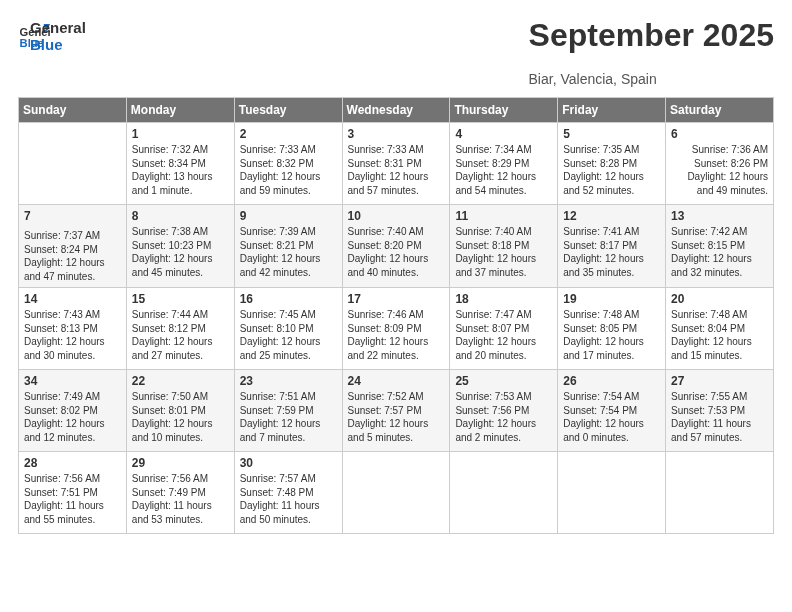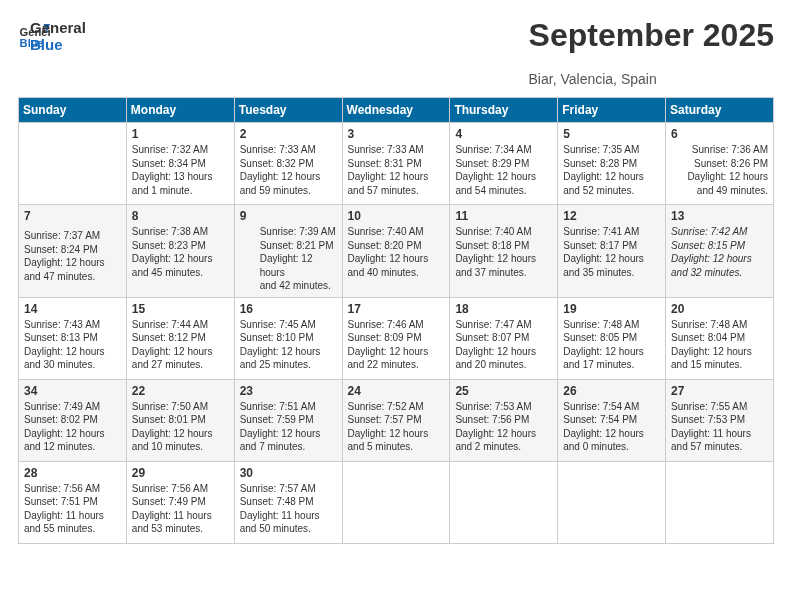--- a/index.html
+++ b/index.html
@@ -44,21 +44,21 @@
       font-size: 14px;
       color: #555;
       margin-top: 18px;
     }
     table {
       width: 100%;
       border-collapse: collapse;
       table-layout: fixed;
     }
     thead tr th {
-      background: #0369a1;
+      background: #737373;
       color: #fff;
       font-size: 12px;
       font-weight: bold;
       padding: 5px 4px;
       text-align: left;
       border: 1px solid #ccc;
     }
     tbody tr td {
       border: 1px solid #ccc;
       vertical-align: top;
@@ -171,27 +171,27 @@
           <td>
             <span class="day-num">7</span>
             <div class="cell-text" style="white-space: pre-line; margin-top: 6px;">Sunrise: 7:37 AM
 Sunset: 8:24 PM
 Daylight: 12 hours
 and 47 minutes.</div>
           </td>
           <td>
             <span class="day-num">8</span>
             <div class="cell-text" style="white-space: pre-line;">Sunrise: 7:38 AM
-Sunset: 8:23 PM
+Sunset: 10:23 PM
 Daylight: 12 hours
 and 45 minutes.</div>
           </td>
           <td>
             <span class="day-num">9</span>
-            <div class="cell-text" style="white-space: pre-line; margin-left: 20px;">Sunrise: 7:39 AM
+            <div class="cell-text" style="white-space: pre-line;">Sunrise: 7:39 AM
 Sunset: 8:21 PM
 Daylight: 12 hours
 and 42 minutes.</div>
           </td>
           <td>
             <span class="day-num">10</span>
             <div class="cell-text" style="white-space: pre-line;">Sunrise: 7:40 AM
 Sunset: 8:20 PM
 Daylight: 12 hours
 and 40 minutes.</div>
@@ -205,21 +205,21 @@
           </td>
           <td>
             <span class="day-num">12</span>
             <div class="cell-text" style="white-space: pre-line;">Sunrise: 7:41 AM
 Sunset: 8:17 PM
 Daylight: 12 hours
 and 35 minutes.</div>
           </td>
           <td>
             <span class="day-num">13</span>
-            <div class="cell-text" style="white-space: pre-line; font-style: italic;">Sunrise: 7:42 AM
+            <div class="cell-text" style="white-space: pre-line;">Sunrise: 7:42 AM
 Sunset: 8:15 PM
 Daylight: 12 hours
 and 32 minutes.</div>
           </td>
         </tr>
         <tr>
           <td>
             <span class="day-num">14</span>
             <div class="cell-text" style="white-space: pre-line;">Sunrise: 7:43 AM
 Sunset: 8:13 PM

